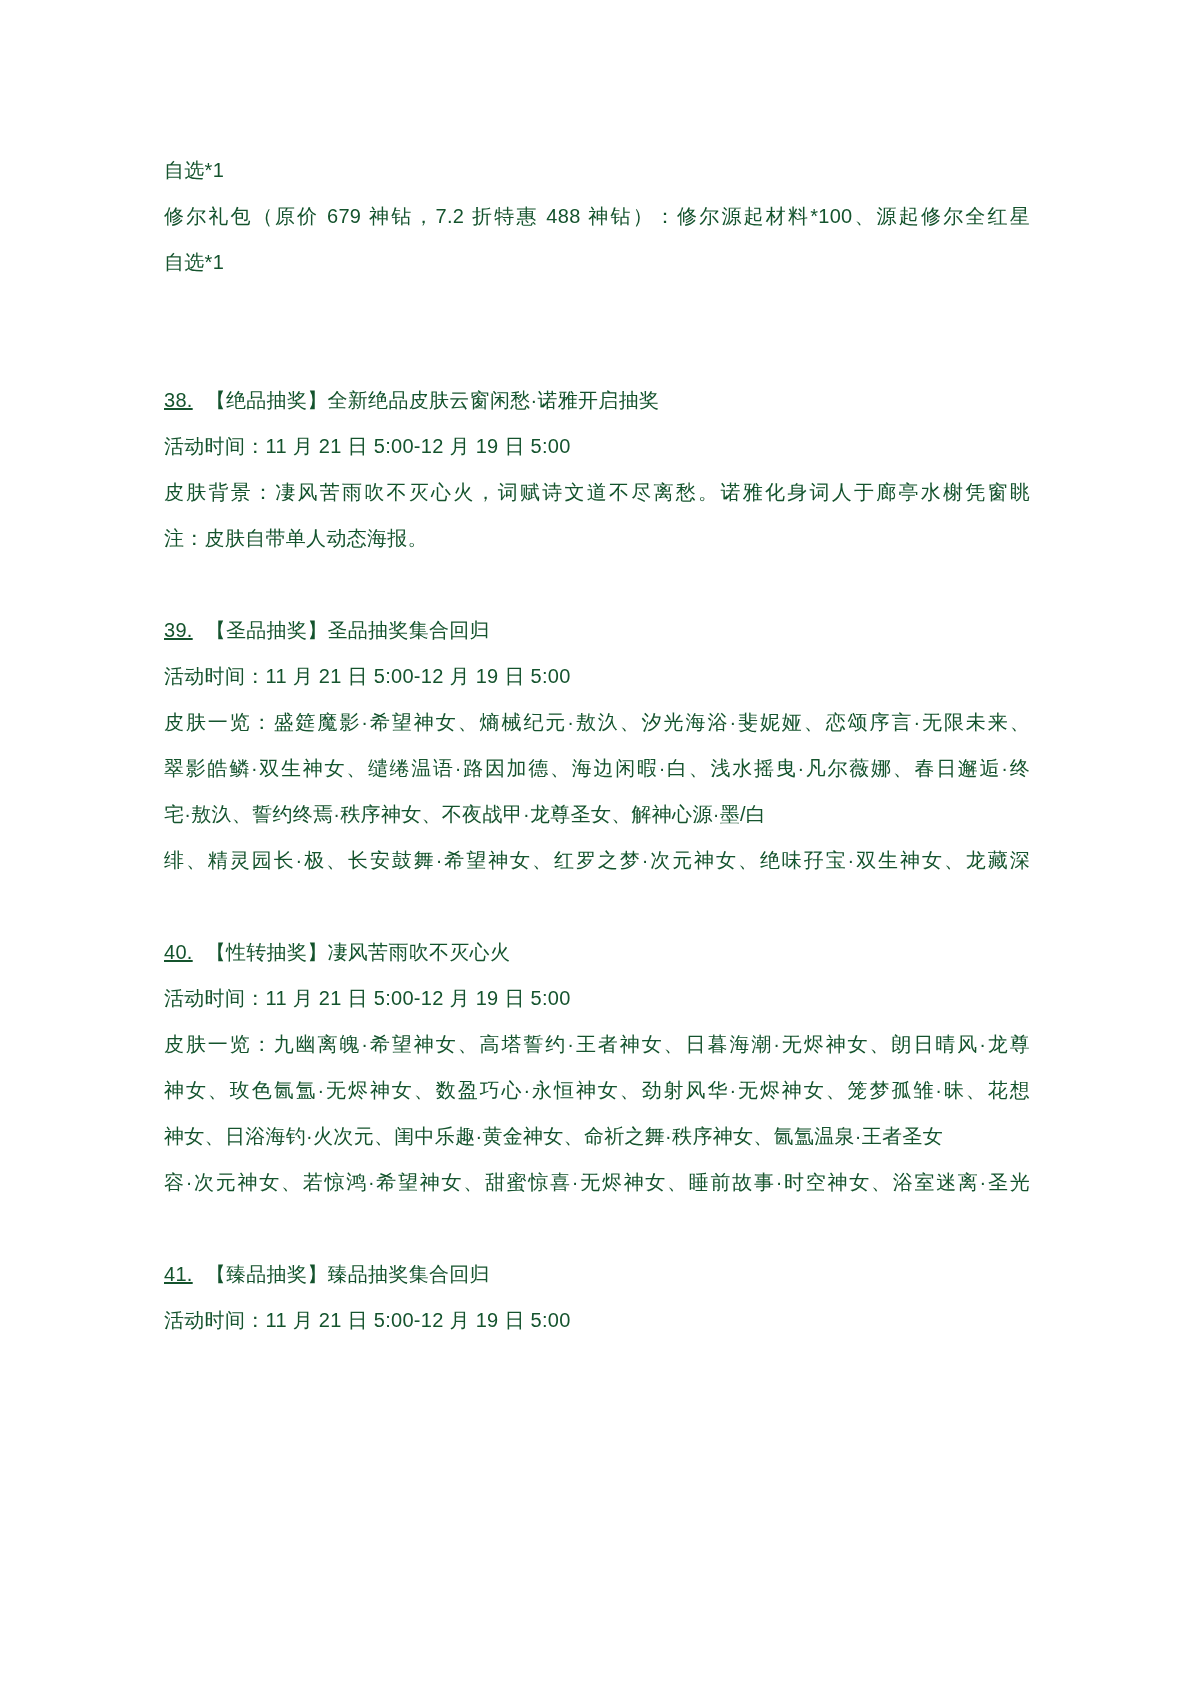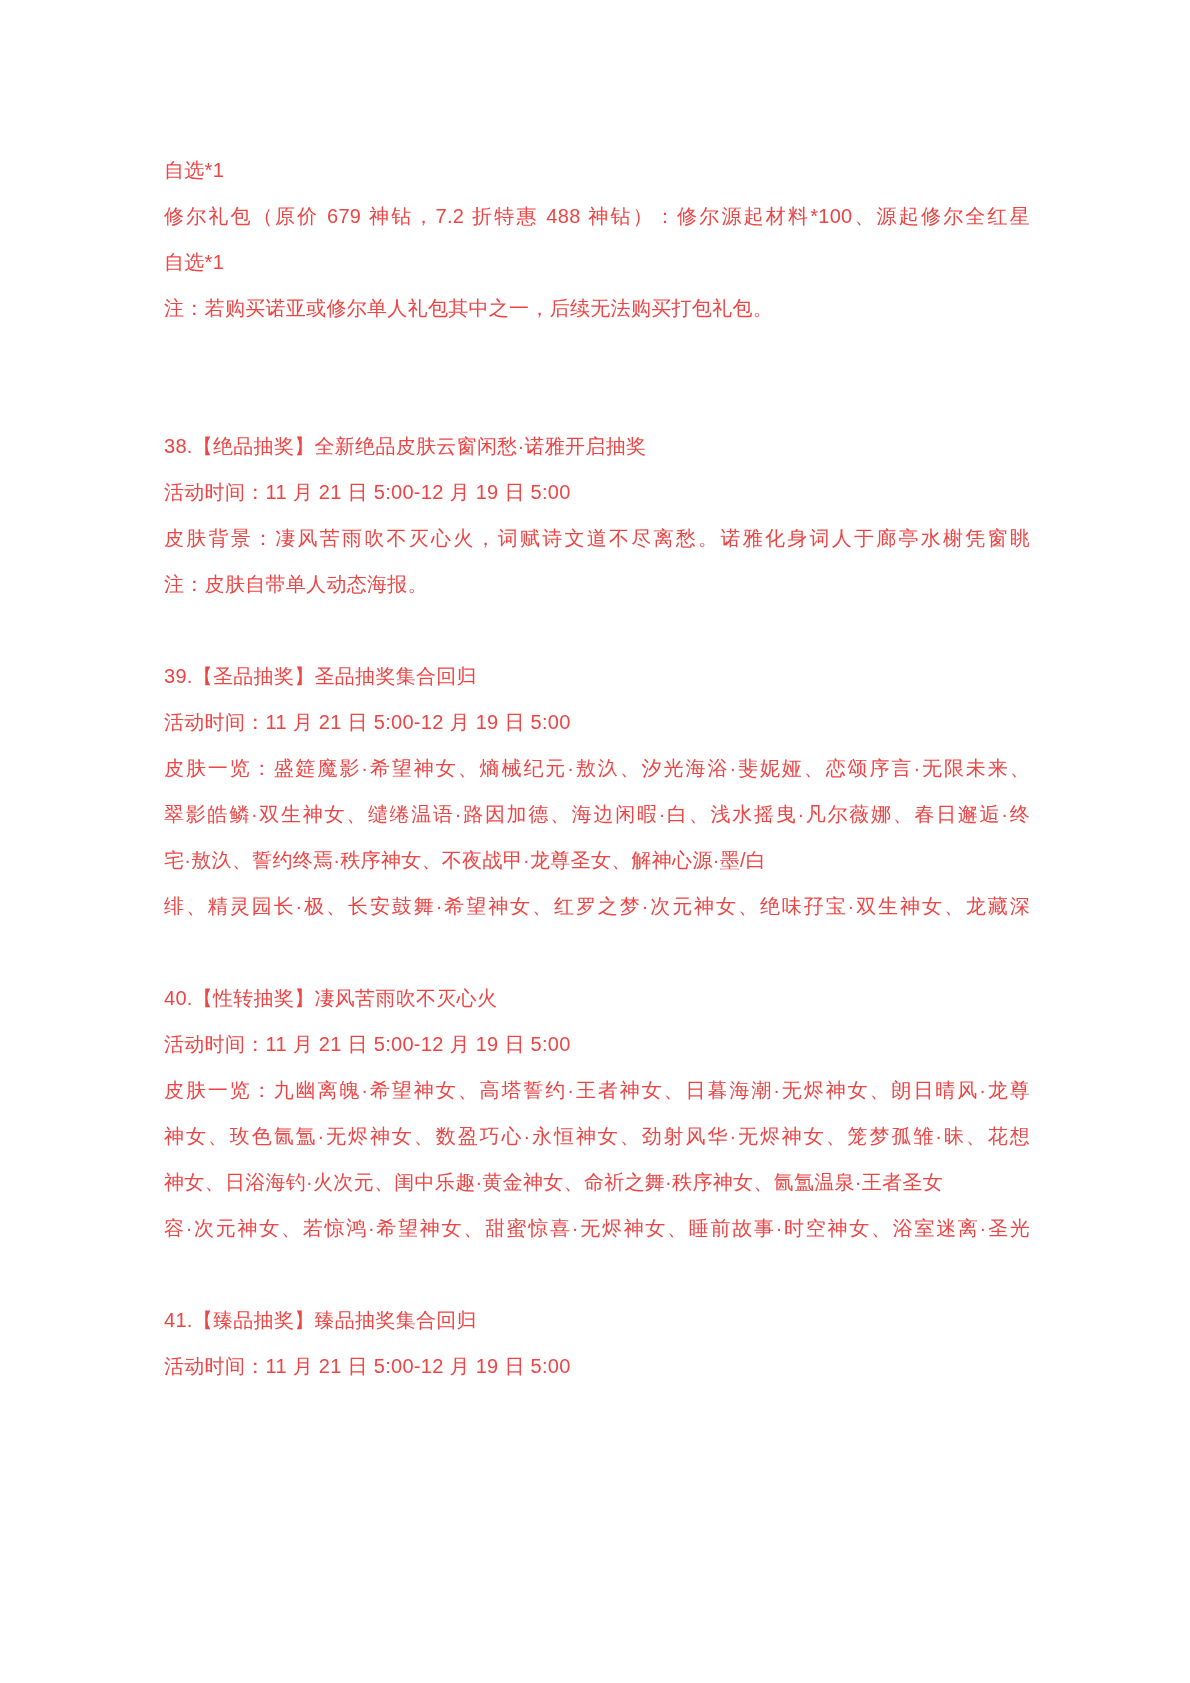--- a/index.html
+++ b/index.html
@@ -5,21 +5,21 @@
   html, body {
     margin: 0;
     padding: 0;
     background: #ffffff;
   }
   .page {
     position: relative;
     width: 1190px;
     height: 1673px;
     background: #ffffff;
-    color: #ef4444;
+    color: #14532d;
     font-family: "Liberation Sans", sans-serif;
     overflow: hidden;
   }
   .doc {
     position: absolute;
     left: 164px;
     top: 147px;
     width: 866px;
   }
   .line {
@@ -30,35 +30,36 @@
     letter-spacing: 0.3px;
     white-space: normal;
   }
   
   .just {
     text-align: justify;
     text-align-last: justify;
     text-justify: inter-character;
   }
   .heading .num {
+    margin-right: 13px;
+    text-decoration: underline;
   }
   .gap1 { height: 46px; }
   .gap2 { height: 92px; }
   section { margin: 0; padding: 0; }
 </style>
 </head>
 <body>
 
 <div class="page">
   <div class="doc">
 
     <p class="line">自选*1</p>
     <p class="line just">修尔礼包（原价 679 神钻，7.2 折特惠 488 神钻）：修尔源起材料*100、源起修尔全红星</p>
     <p class="line">自选*1</p>
-    <p class="line">注：若购买诺亚或修尔单人礼包其中之一，后续无法购买打包礼包。</p>
 
     <div class="gap2"></div>
 
     <section>
       <p class="line heading">
         <span class="num">38.</span><span>【绝品抽奖】全新绝品皮肤云窗闲愁·诺雅开启抽奖</span>
       </p>
       <p class="line">活动时间：11 月 21 日 5:00-12 月 19 日 5:00</p>
       <p class="line just">皮肤背景：凄风苦雨吹不灭心火，词赋诗文道不尽离愁。诺雅化身词人于廊亭水榭凭窗眺</p>
       <p class="line">注：皮肤自带单人动态海报。</p>

